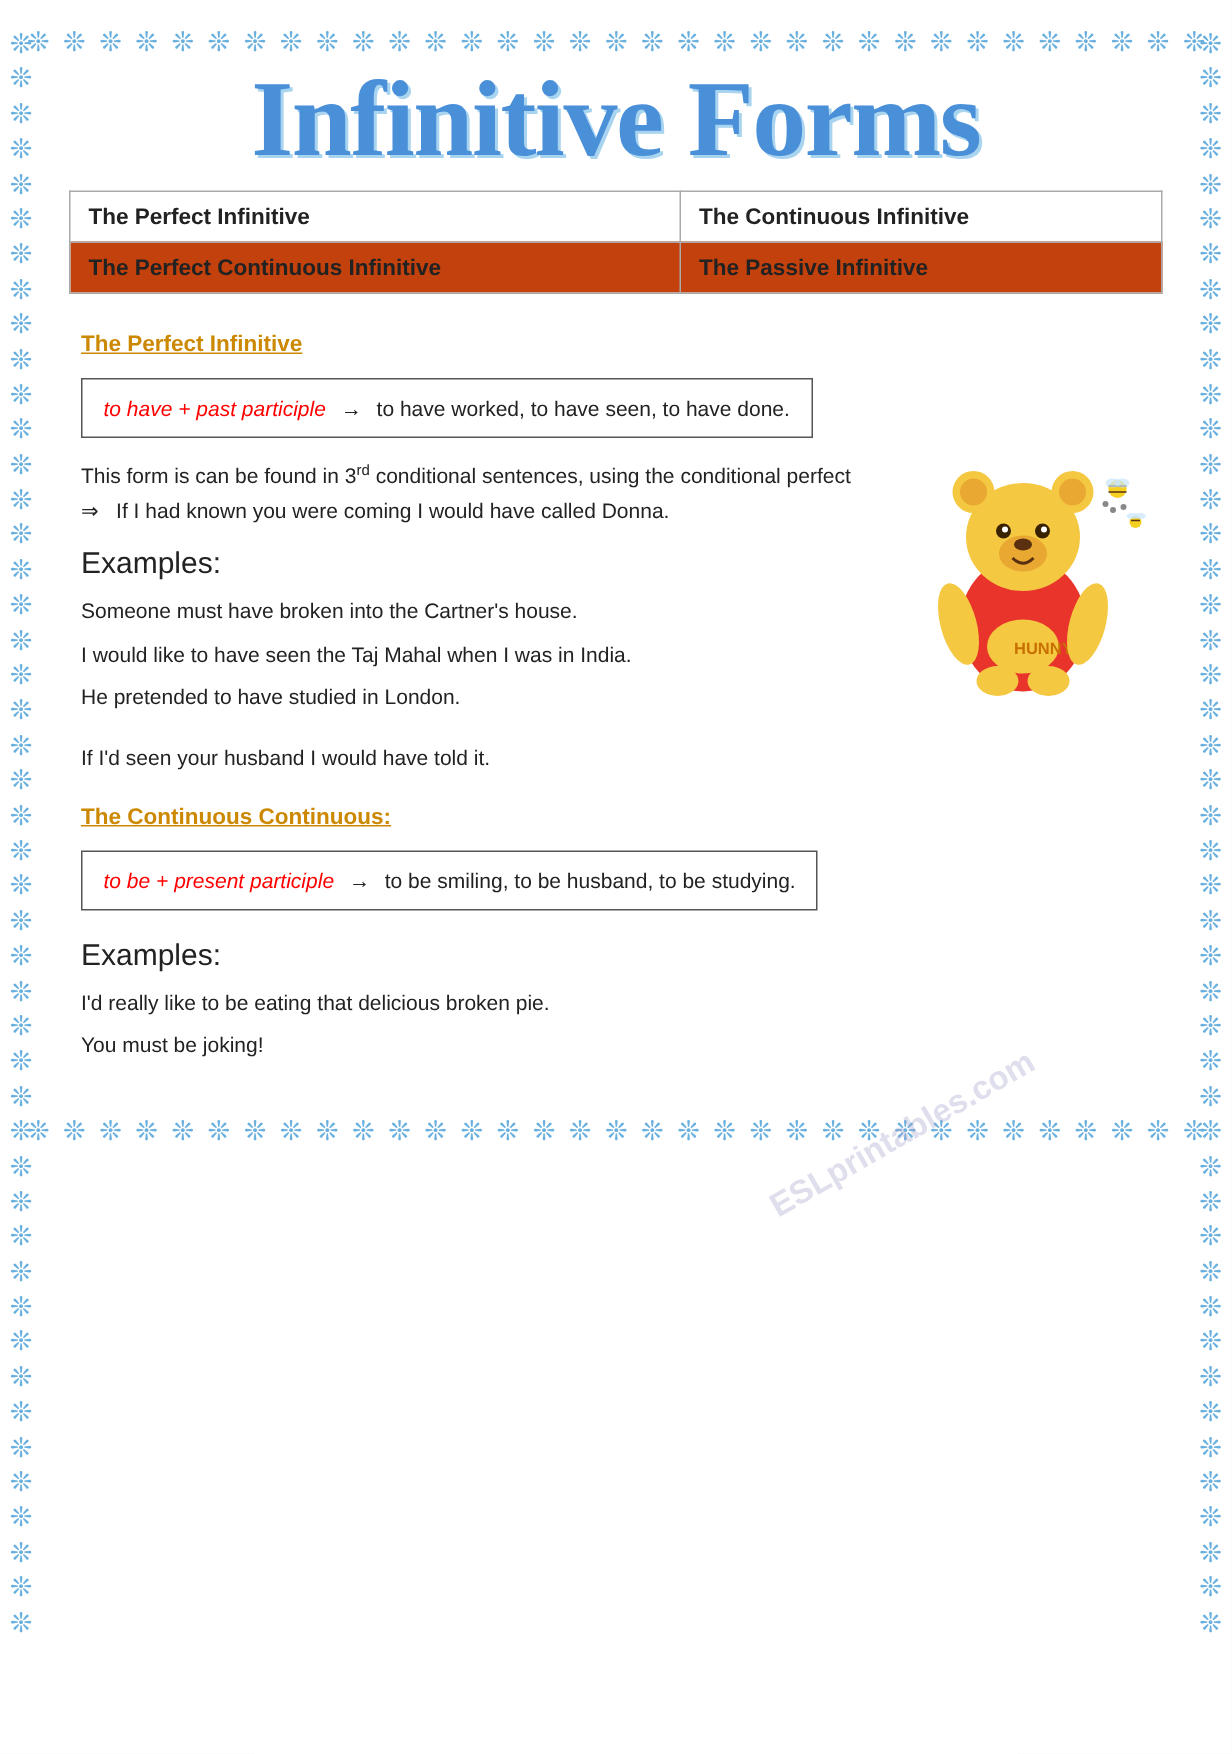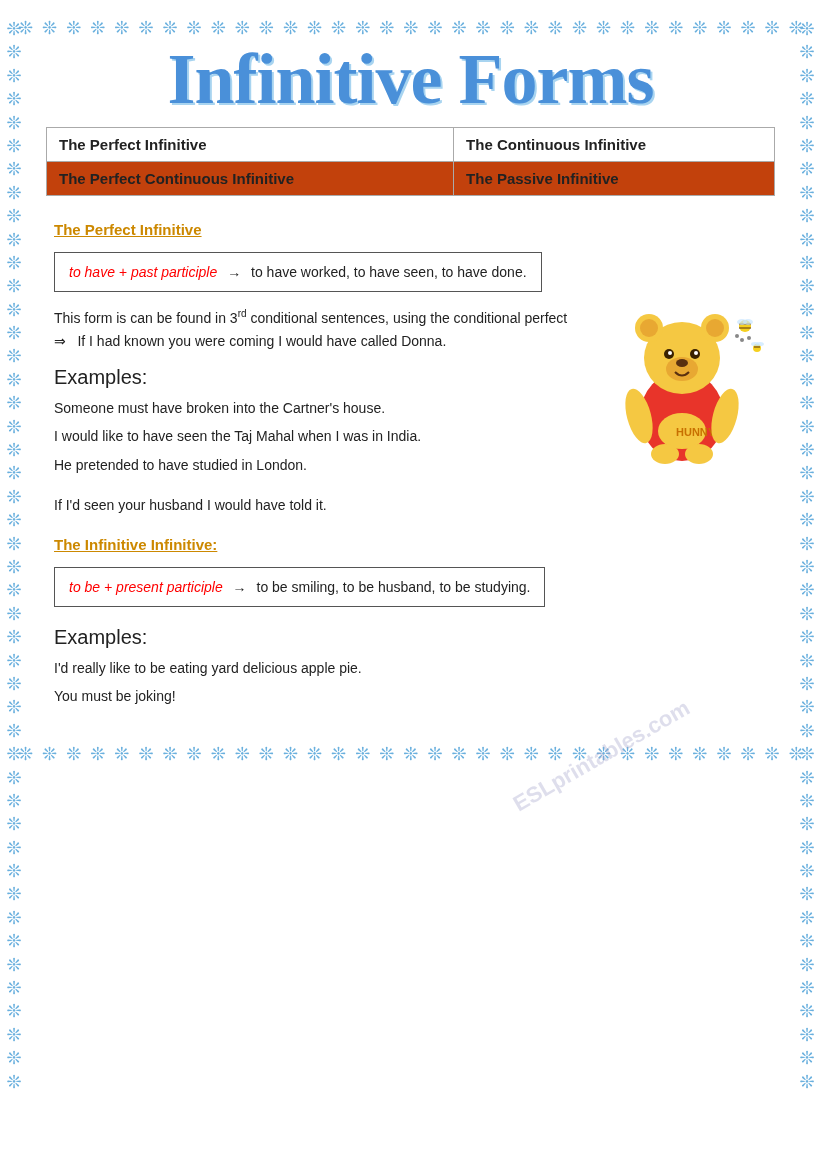--- a/index.html
+++ b/index.html
@@ -288,31 +288,31 @@
               <circle cx="145" cy="64" r="2" fill="#888"></circle>
               <circle cx="152" cy="62" r="2" fill="#888"></circle>
             </svg>
           </div>
         </div>
 
         <p class="example-line">If I'd seen your husband I would have told it.</p>
       </div>
 
       <div class="section">
-        <div class="section-heading-blue section-heading">The Infinitive Infinitive:</div>
+        <div class="section-heading-blue section-heading">The Continuous Continuous:</div>
 
         <div class="formula-box">
           <span class="formula-red">to be + present participle</span>
           <span class="formula-arrow">→</span>
           <span>to be smiling, to be husband, to be studying.</span>
         </div>
 
         <p class="examples-label">Examples:</p>
 
-        <p class="example-line">I'd really like to be eating yard delicious apple pie.</p>
+        <p class="example-line">I'd really like to be eating that delicious broken pie.</p>
         <p class="example-line">You must be joking!</p>
       </div>
 
     </div>
 
     <div style="position:absolute; bottom: 400px; right: 120px; transform: rotate(-30deg); font-size: 22px; color: rgba(160,160,200,0.35); font-family: Arial; font-weight: bold; pointer-events:none; white-space:nowrap;">ESLprintables.com</div>
   </div>
 
   <div class="border-bottom" style="margin-top:20px;">
     ❊ ❊ ❊ ❊ ❊ ❊ ❊ ❊ ❊ ❊ ❊ ❊ ❊ ❊ ❊ ❊ ❊ ❊ ❊ ❊ ❊ ❊ ❊ ❊ ❊ ❊ ❊ ❊ ❊ ❊ ❊ ❊ ❊ ❊ ❊ ❊ ❊

